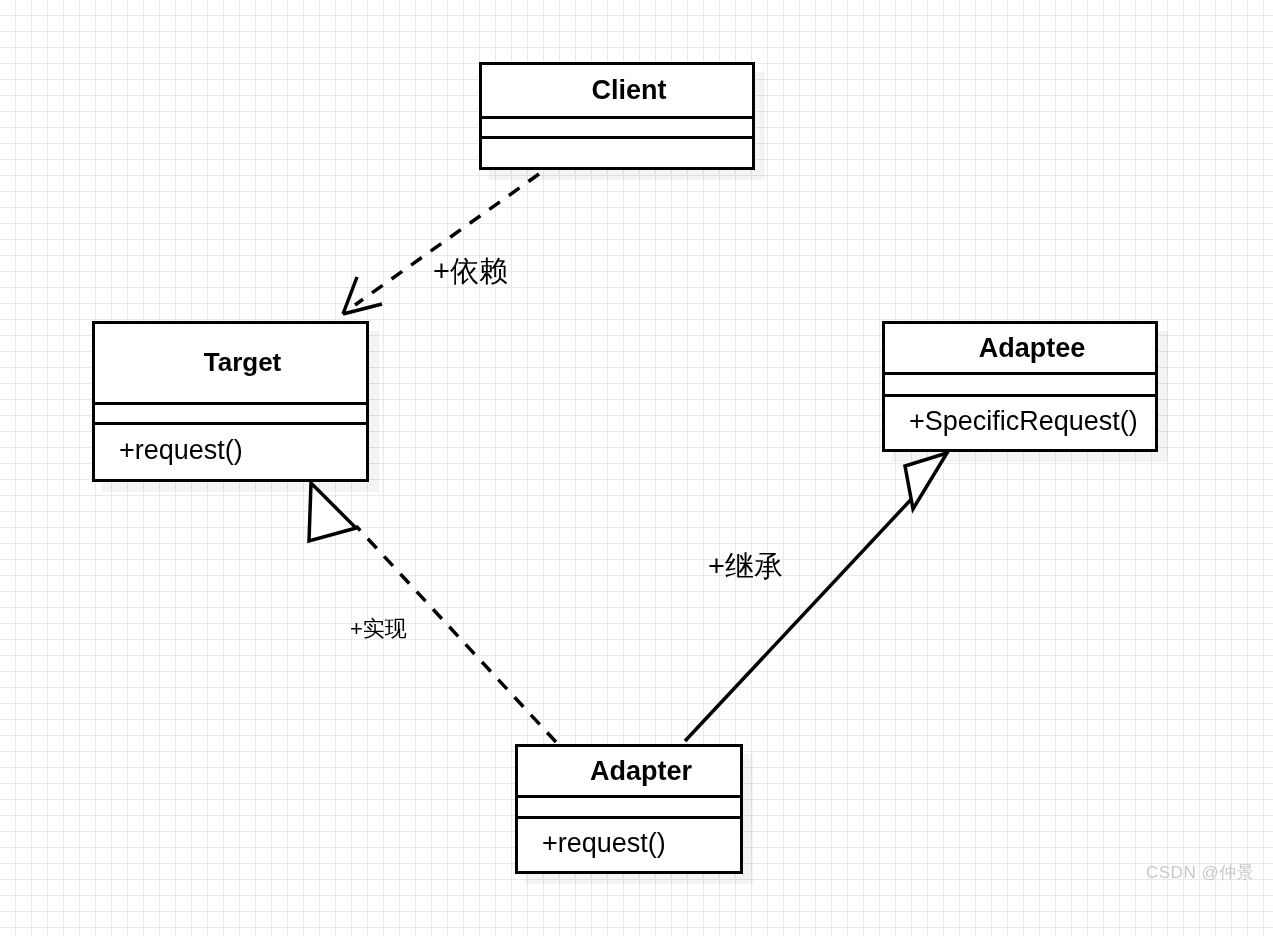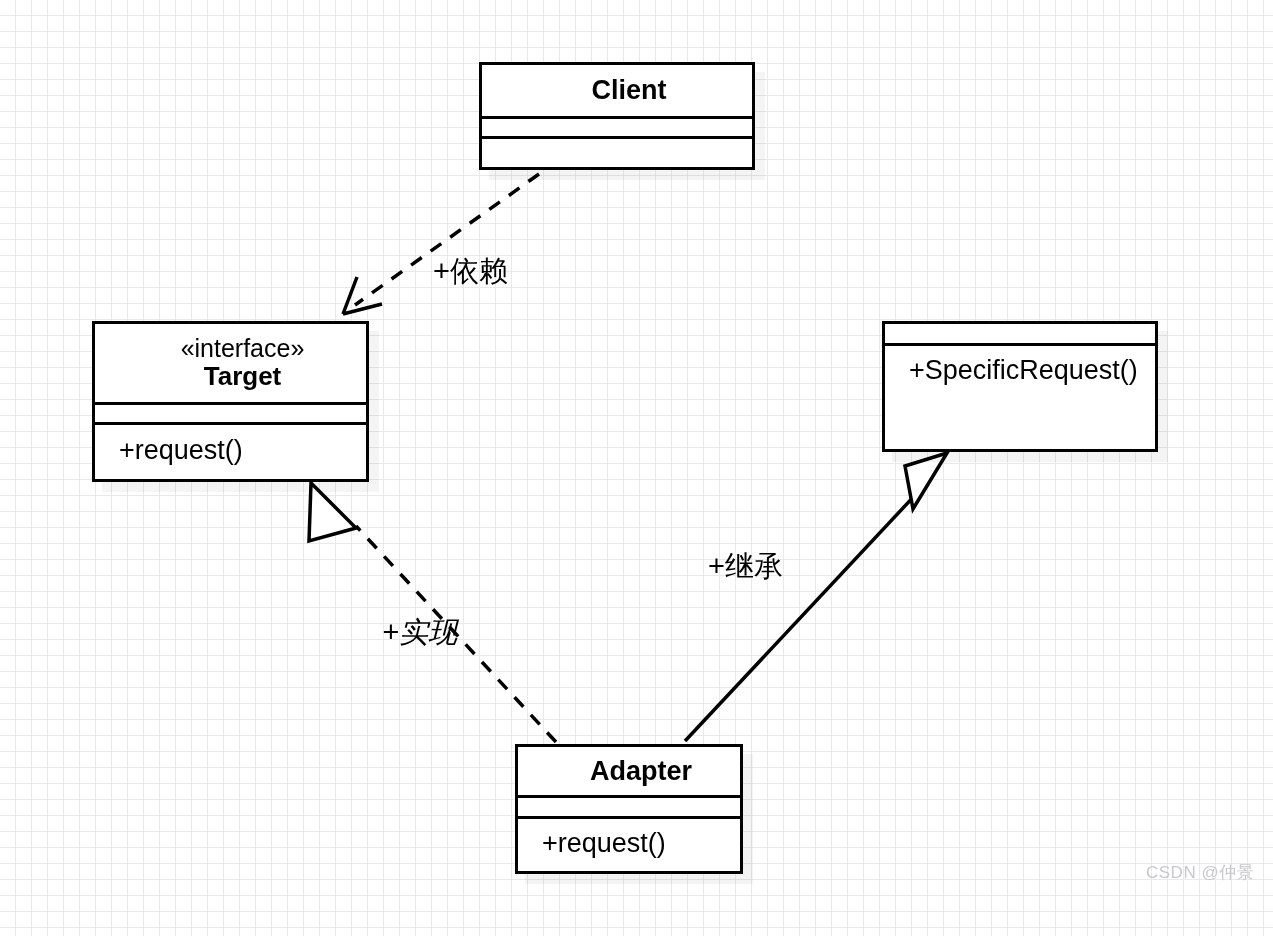--- a/index.html
+++ b/index.html
@@ -114,47 +114,49 @@
   <div class="uml-class" style="left:479px; top:62px; width:276px; height:108px;">
     <div class="compartment comp-title" style="height:54px;">
       <div class="class-name" style="font-size:27px;">Client</div>
     </div>
     <div class="compartment comp-attrs" style="height:20px;"></div>
     <div class="compartment comp-methods" style="height:28px;"></div>
   </div>
 
   <div class="uml-class" style="left:92px; top:321px; width:277px; height:161px;">
     <div class="compartment comp-title" style="height:81px;">
-      <div class="stereotype" style="font-size:25px;">«interface»</div>
       <div class="class-name" style="font-size:26px;">Target</div>
     </div>
     <div class="compartment comp-attrs" style="height:20px;"></div>
     <div class="compartment comp-methods" style="height:51px;">
       <div class="member" style="font-size:27px;">+request()</div>
     </div>
   </div>
 
   <div class="uml-class" style="left:882px; top:321px; width:276px; height:131px;">
+    <div class="compartment comp-title" style="height:51px;">
+      <div class="class-name" style="font-size:27px;">Adaptee</div>
+    </div>
     <div class="compartment comp-attrs" style="height:22px;"></div>
     <div class="compartment comp-methods" style="height:49px;">
       <div class="member" style="font-size:27px;">+SpecificRequest()</div>
     </div>
   </div>
 
   <div class="uml-class" style="left:515px; top:744px; width:228px; height:130px;">
     <div class="compartment comp-title" style="height:51px;">
       <div class="class-name" style="font-size:27px;">Adapter</div>
     </div>
     <div class="compartment comp-attrs" style="height:21px;"></div>
     <div class="compartment comp-methods" style="height:49px;">
       <div class="member" style="font-size:27px;">+request()</div>
     </div>
   </div>
 
   <div class="edge-label" style="left:433px; top:257px; font-size:29px;">+依赖</div>
 
-  <div class="edge-label" style="left:382px; top:618px; font-size:29px;font-style:italic;">+实现</div>
+  <div class="edge-label" style="left:350px; top:618px; font-size:22px;">+实现</div>
 
   <div class="edge-label" style="left:708px; top:552px; font-size:29px;">+继承</div>
 
   <div class="watermark" style="left:1146px; top:861px; font-size:17px;">CSDN @仲景</div>
 
 </div>
 
 </body></html>

